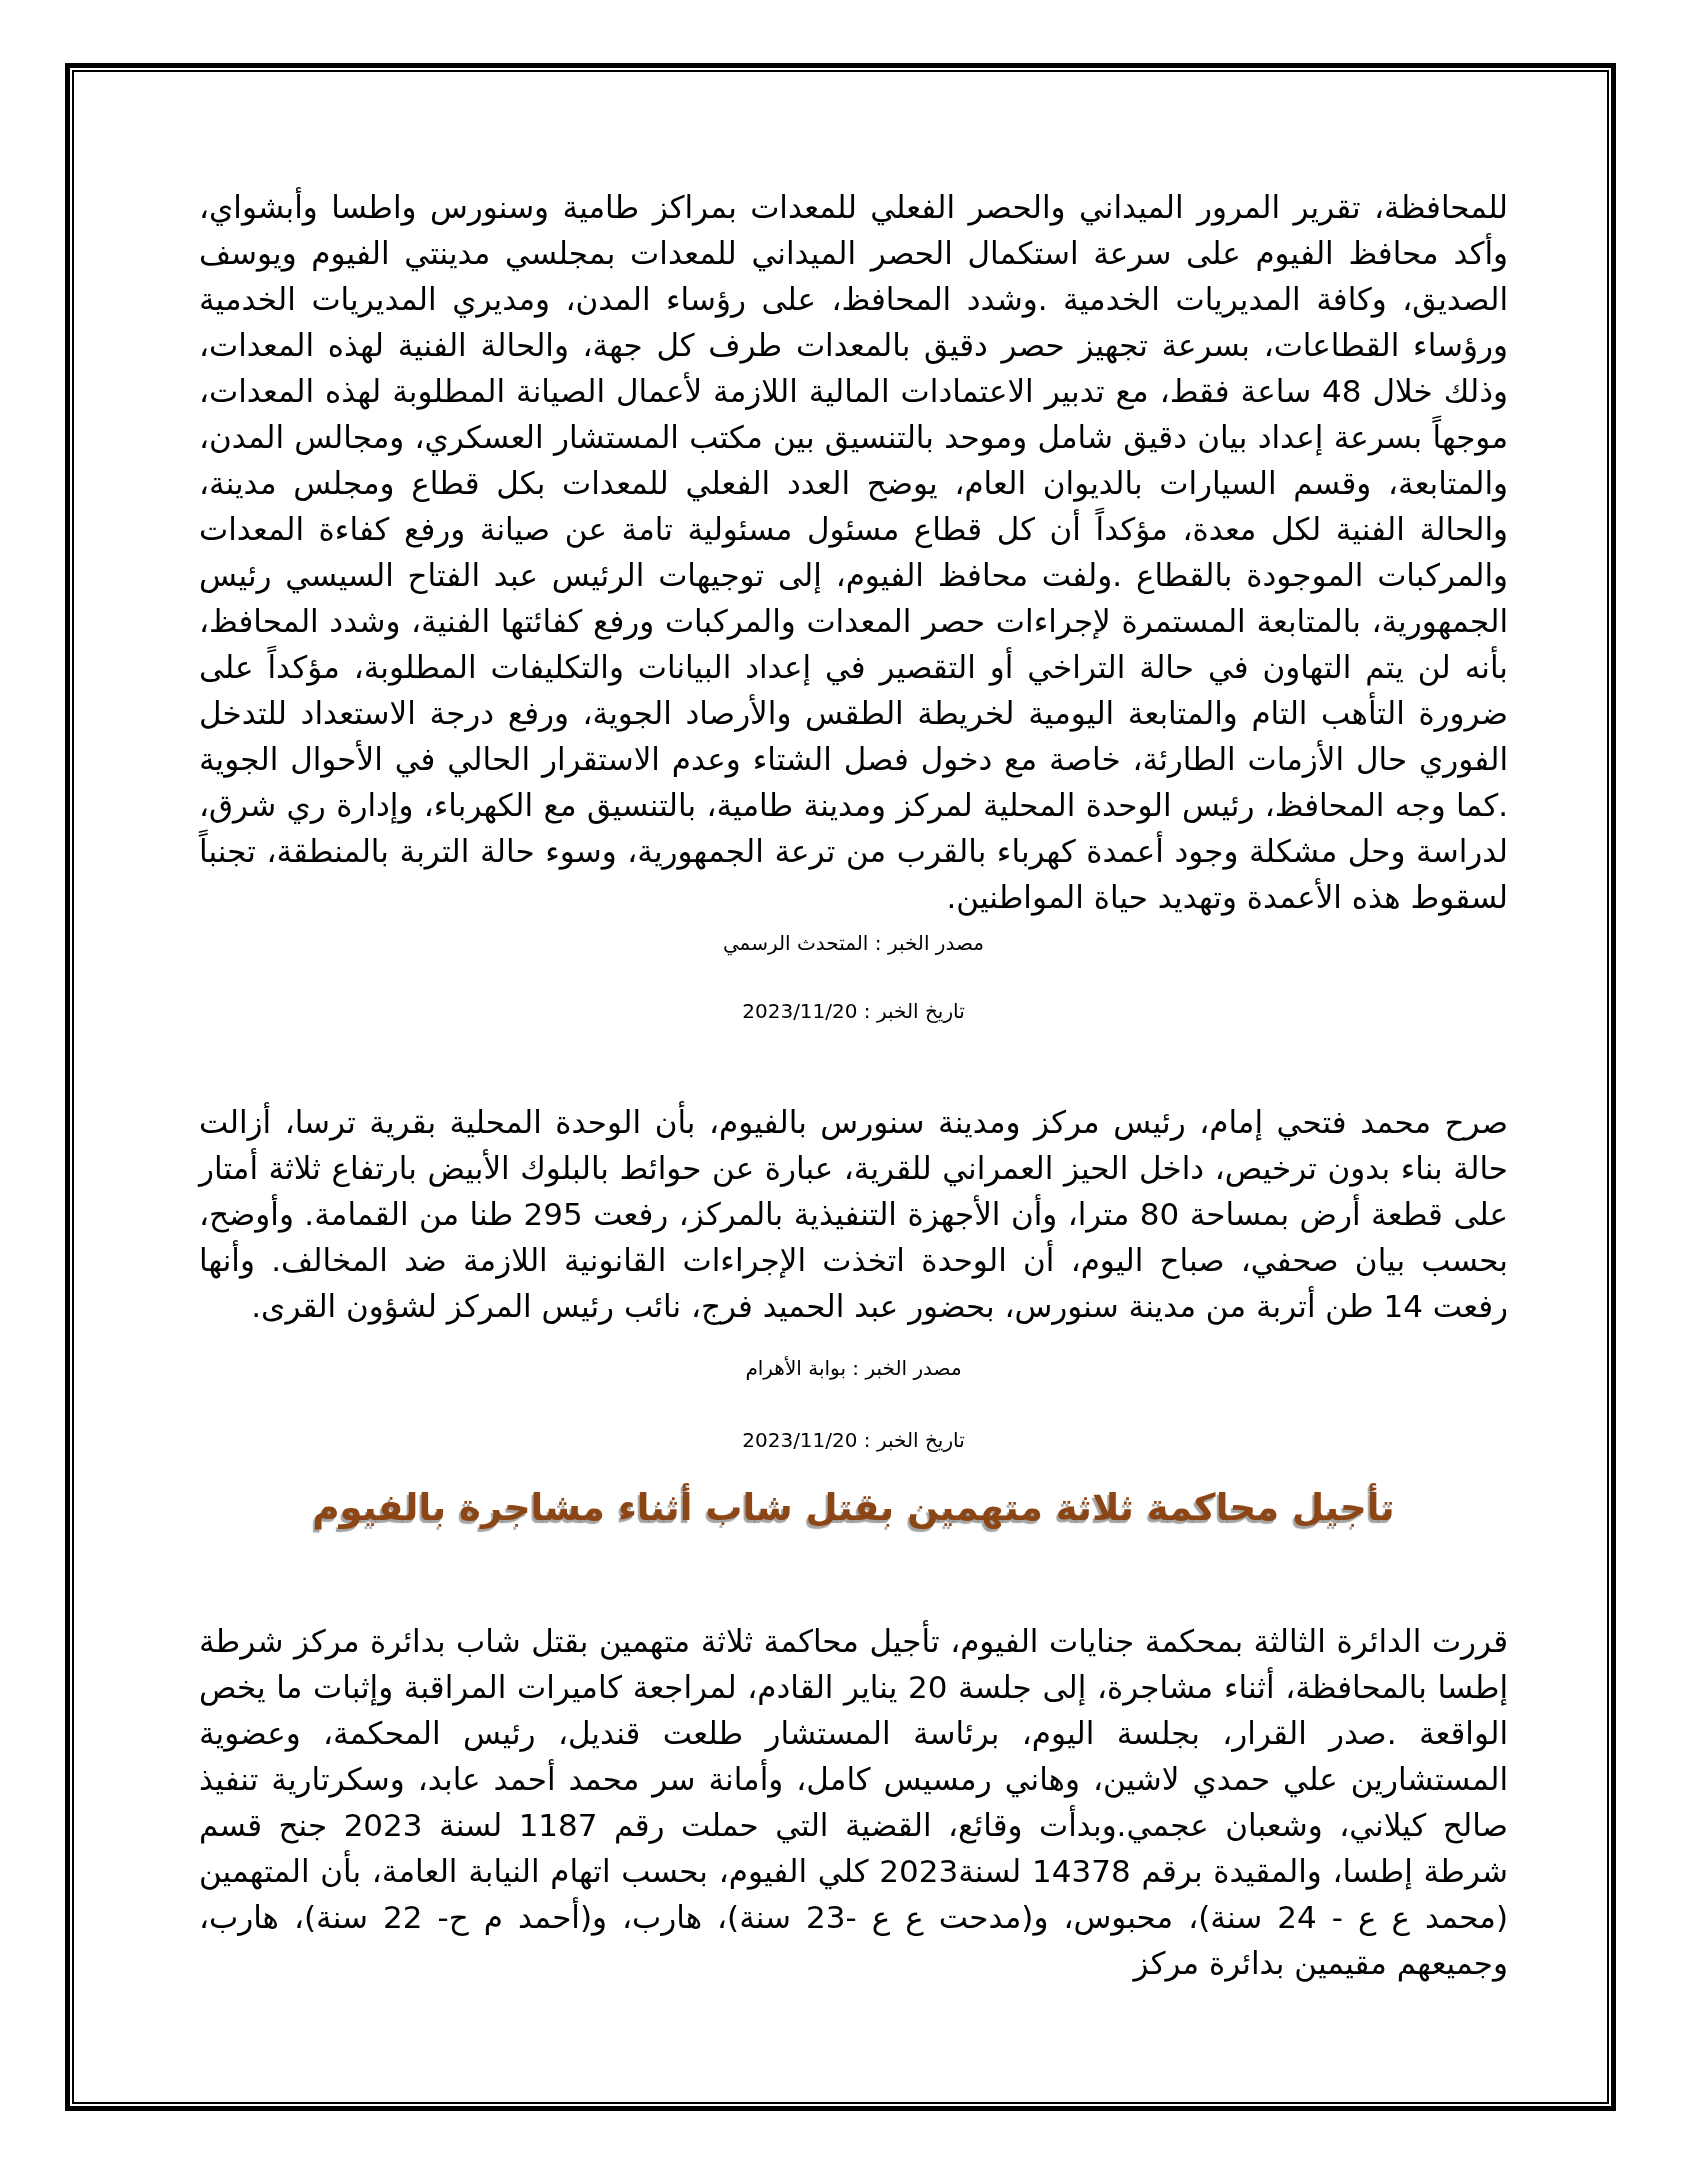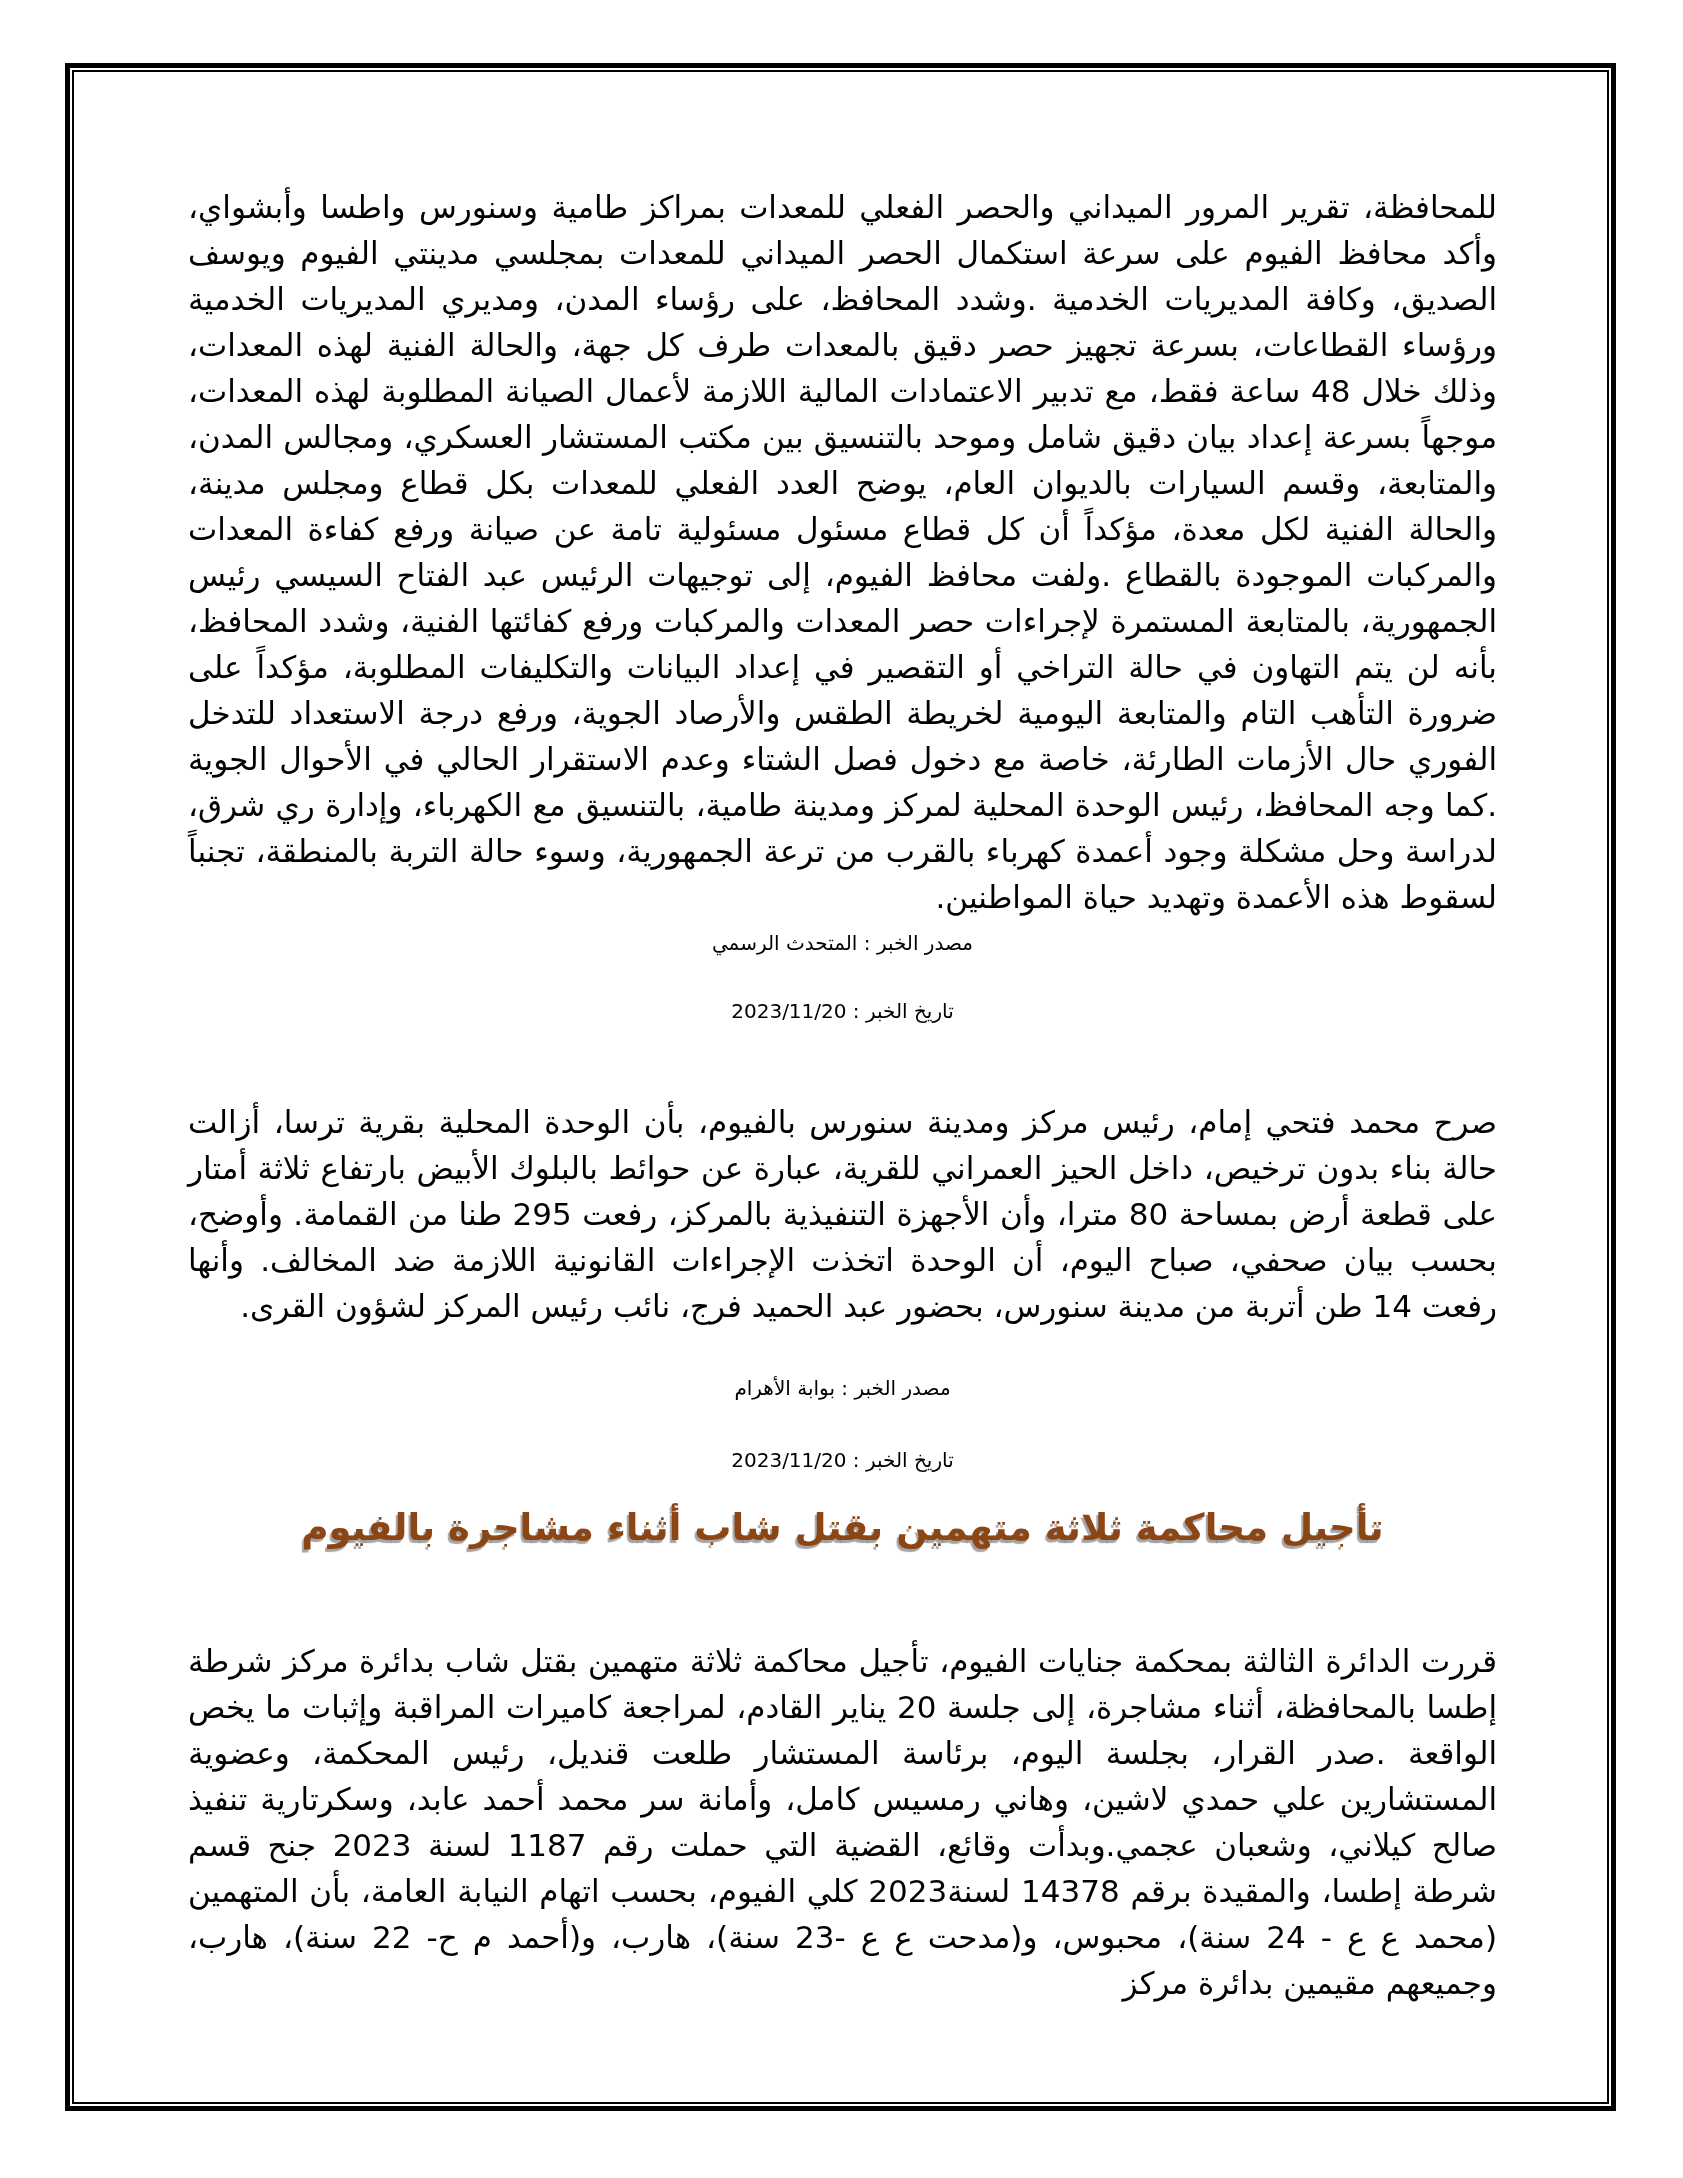--- a/index.html
+++ b/index.html
@@ -31,21 +31,21 @@
     border: 5px solid var(--border_color, #000000);
   }
   .border-inner {
     position: absolute;
     inset: 2px;
     border: 2px solid var(--border_color, #000000);
   }
   .content {
     position: absolute;
     top: 184px;
-    left: 188px;
+    left: 199px;
     width: 1309px;
     direction: rtl;
     unicode-bidi: embed;
   }
   .body-par {
     margin: 0;
     font-size: 31px;
     line-height: 46px;
     text-align: justify;
     color: var(--text_color, #000000);
@@ -61,21 +61,21 @@
     margin: 14px 0 0 0;
     font-size: 37px;
     line-height: 61px;
     font-weight: bold;
     text-align: center;
     color: var(--headline_color, #8C4515);
     text-shadow: -2px 3px 1px rgba(90, 90, 90, 0.55);
   }
   .mt-d1 { margin-top: 22px; }
   .mt-b2 { margin-top: 65px; }
-  .mt-s2 { margin-top: 36px; }
+  .mt-s2 { margin-top: 16px; }
   .mt-d2 { margin-top: 26px; }
   .mt-b3 { margin-top: 80px; }
 </style>
 </head>
 <body>
 
 <div class="page">
 
   <div class="border-outer">
     <div class="border-inner"></div>

